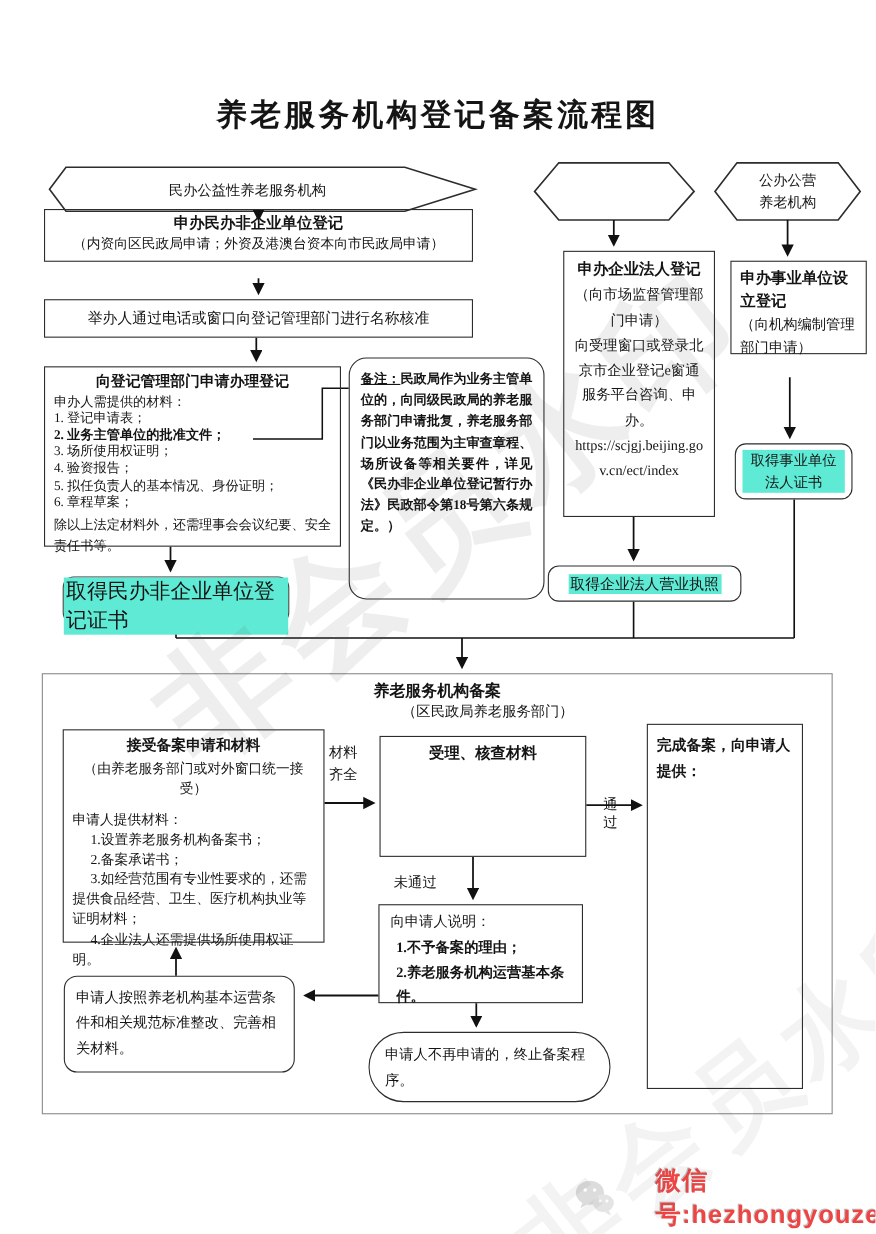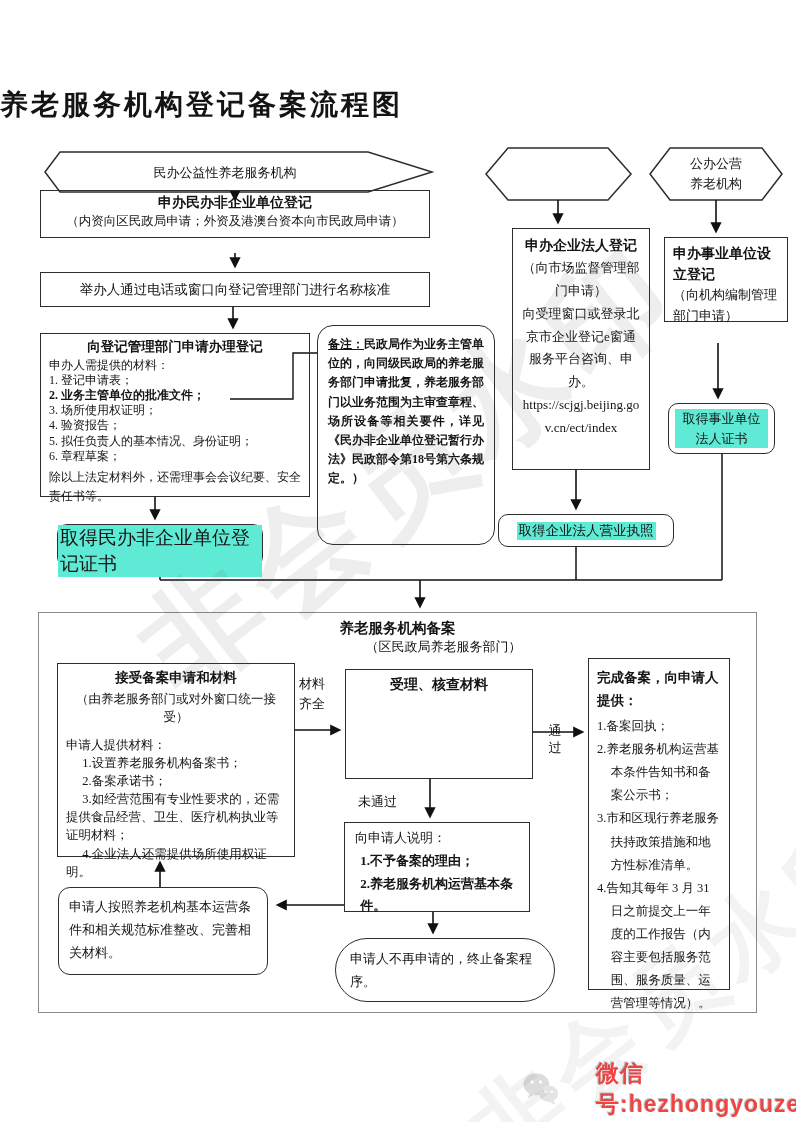--- a/index.html
+++ b/index.html
@@ -8,21 +8,21 @@
     position:relative; width:796px; height:1122px; margin:0 auto;
     background:#ffffff; color:#141414; overflow:hidden;
     font-family:"Liberation Serif","DejaVu Serif",serif;
   }
   .abs { position:absolute; }
   .ctr { text-align:center; }
   .box { border:1.6px solid #2d2d2d; background:transparent; }
   .rounded { border-radius:10px; }
   .stadium { border-radius:32px; }
   .page-title {
-    left:0; top:86px; width:796px; text-align:left;
+    left:0; top:86px; width:796px; text-align:center;
     font-size:28px; font-weight:bold; letter-spacing:3px;
   }
   .shape-label { font-size:13px; line-height:1.55; }
   .connectors { left:0; top:0; width:796px; height:1122px; }
   .hl { background:#5eead4; padding:0 2px; }
   
   .boxA { left:40px; top:190px; width:390px; height:48px; padding-top:3px; }
   .boxA .t1 { font-size:14px; font-weight:bold; }
   .boxA .t2 { font-size:12.5px; margin-top:1px; }
   .boxB { left:40px; top:272px; width:390px; height:35px; font-size:13.5px;
@@ -212,26 +212,20 @@
 
   <div class="abs box boxK">
     <div class="t1">受理、核查材料</div>
   </div>
 
   <div class="abs lblPass">通过</div>
   <div class="abs lblFail">未通过</div>
 
   <div class="abs box boxL">
     <div class="t1">完成备案，向申请人提供：</div>
-    <div>
-        <div class="flow-li">1.备案回执；</div>
-        <div class="flow-li">2.养老服务机构运营基本条件告知书和备案公示书；</div>
-        <div class="flow-li">3.市和区现行养老服务扶持政策措施和地方性标准清单。</div>
-        <div class="flow-li">4.告知其每年 3 月 31 日之前提交上一年度的工作报告（内容主要包括服务范围、服务质量、运营管理等情况）。</div>
-      </div>
   </div>
 
   <div class="abs box boxM">
     <div>向申请人说明：</div>
     <div>
         <div class="flow-li">1.不予备案的理由；</div>
         <div class="flow-li">2.养老服务机构运营基本条件。</div>
       </div>
   </div>
 

